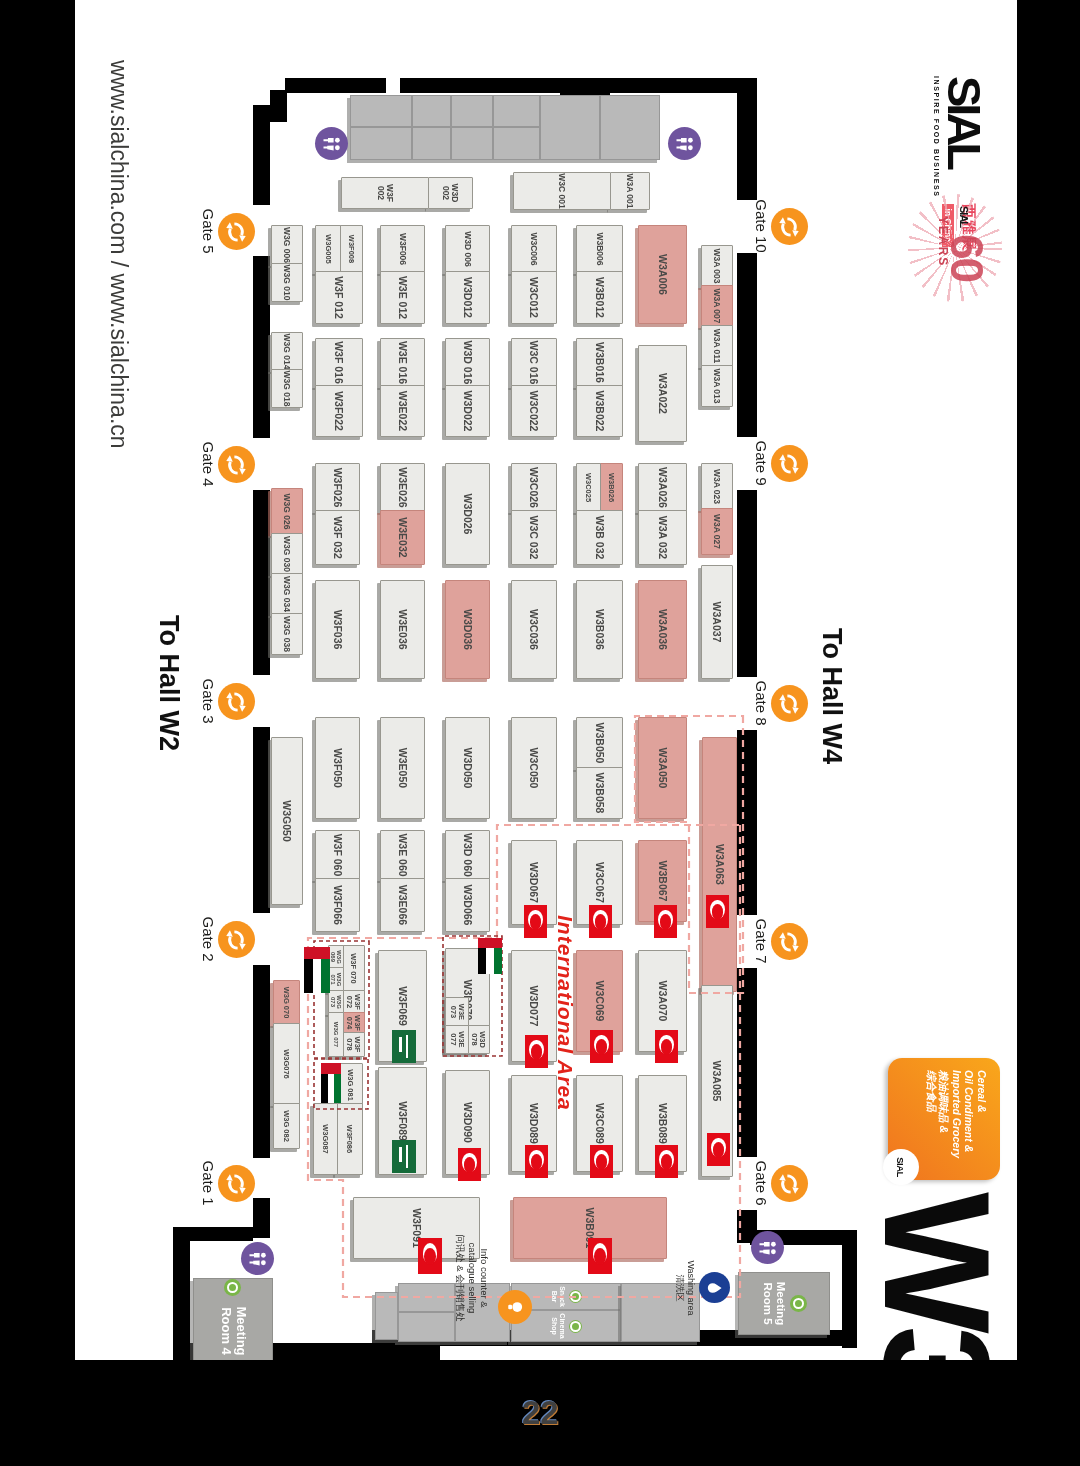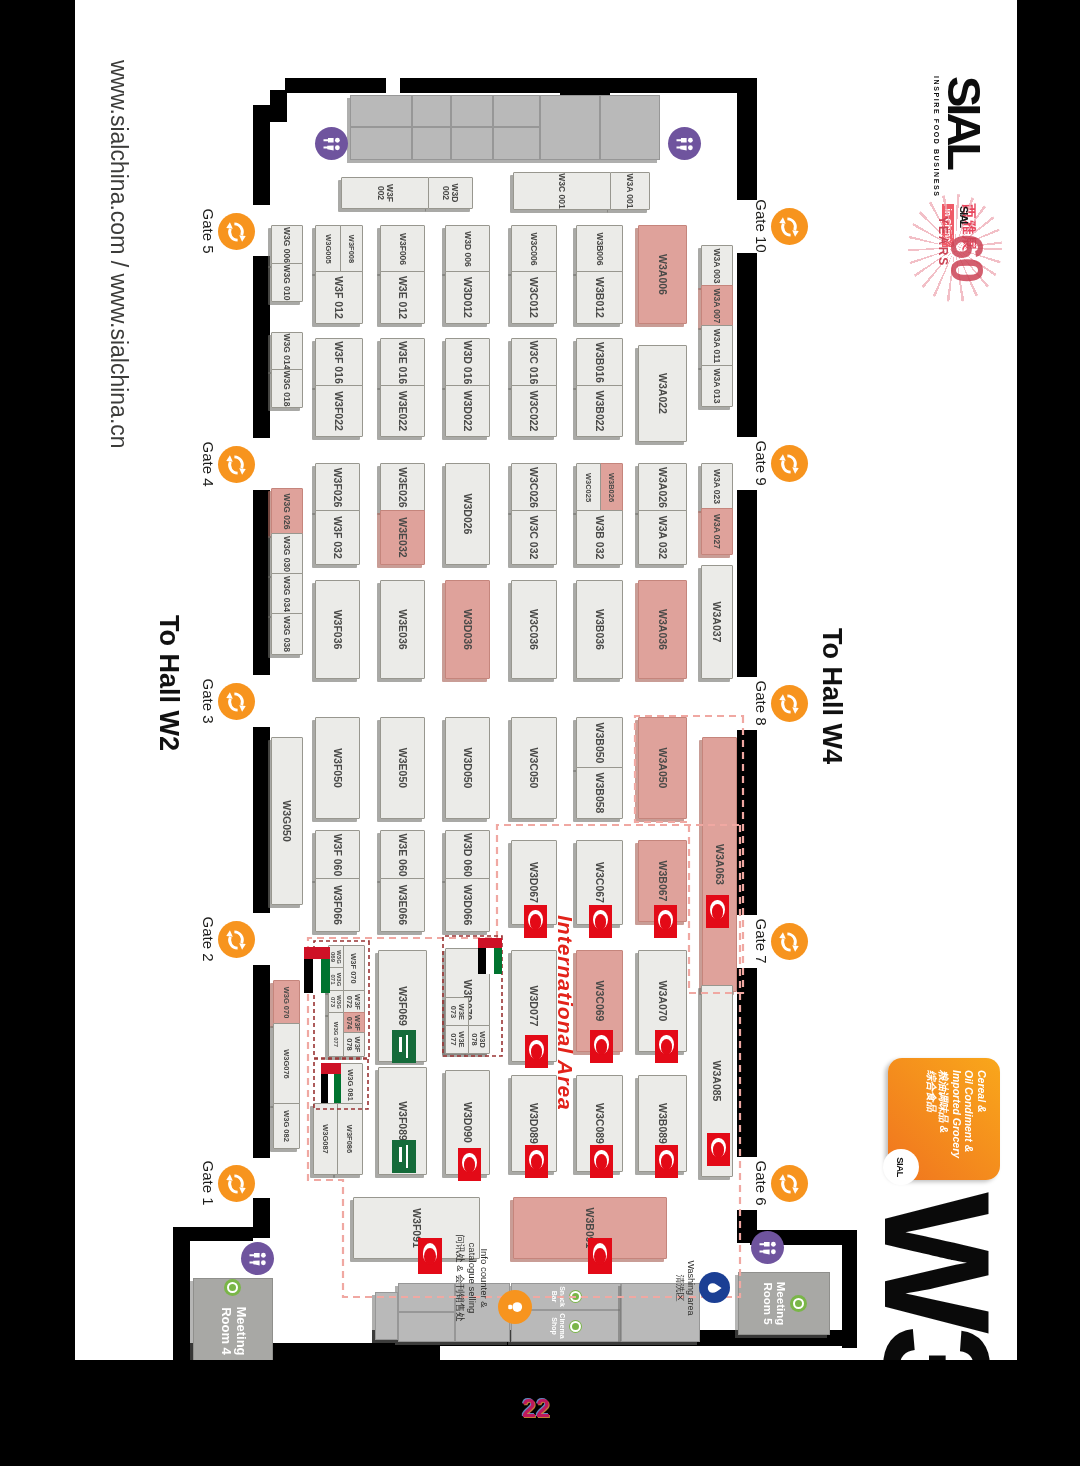--- a/index.html
+++ b/index.html
@@ -63,21 +63,21 @@
       background:linear-gradient(135deg,#f9a71b,#f0741f);box-shadow:2px 3px 4px rgba(0,0,0,.25);}
   .cat-txt{color:#fff;font-size:10.5px;font-weight:700;font-style:italic;line-height:1.2;padding:12px 4px 0 12px;}
   .cat-tab{position:absolute;right:-5px;bottom:-5px;width:36px;height:36px;background:#fff;border-radius:50%;
       display:flex;align-items:center;justify-content:center;font-size:9.5px;font-weight:800;color:#111;
       letter-spacing:-.5px;}
   .hall-code{position:absolute;z-index:3;font-size:150px;font-weight:800;letter-spacing:-8px;color:#0a0a0a;line-height:1;}
   .to-hall{position:absolute;z-index:3;font-size:27px;font-weight:800;color:#111;white-space:nowrap;}
   .website{position:absolute;z-index:3;font-size:23px;color:#3c3c3a;white-space:nowrap;}
   
   .band{position:absolute;background:#000;z-index:50;}
-  .page-num{position:absolute;z-index:51;color:#be185d;font-size:25px;font-weight:700;
+  .page-num{position:absolute;z-index:51;color:#404040;font-size:33px;font-weight:700;
       text-shadow:1px 1px 0 rgba(214,138,60,.9),-1px -1px 0 rgba(110,150,210,.9);}
 </style>
 </head>
 <body>
 
 <div id="plan">
 
   <svg class="dashes" width="1466" height="1080" viewBox="0 0 1466 1080">
     <path fill="none" stroke="#f0a8a2" stroke-width="2.2" stroke-dasharray="7 5" d="M825,340 L1297,340 L1297,737 L1180,737 L1180,772 L938,772 L938,583 L825,583 Z"></path>
     <path fill="none" stroke="#f0a8a2" stroke-width="2.2" stroke-dasharray="7 5" d="M716,337 L993,337 L993,391 L822,391 L822,445 L716,445 Z"></path>

